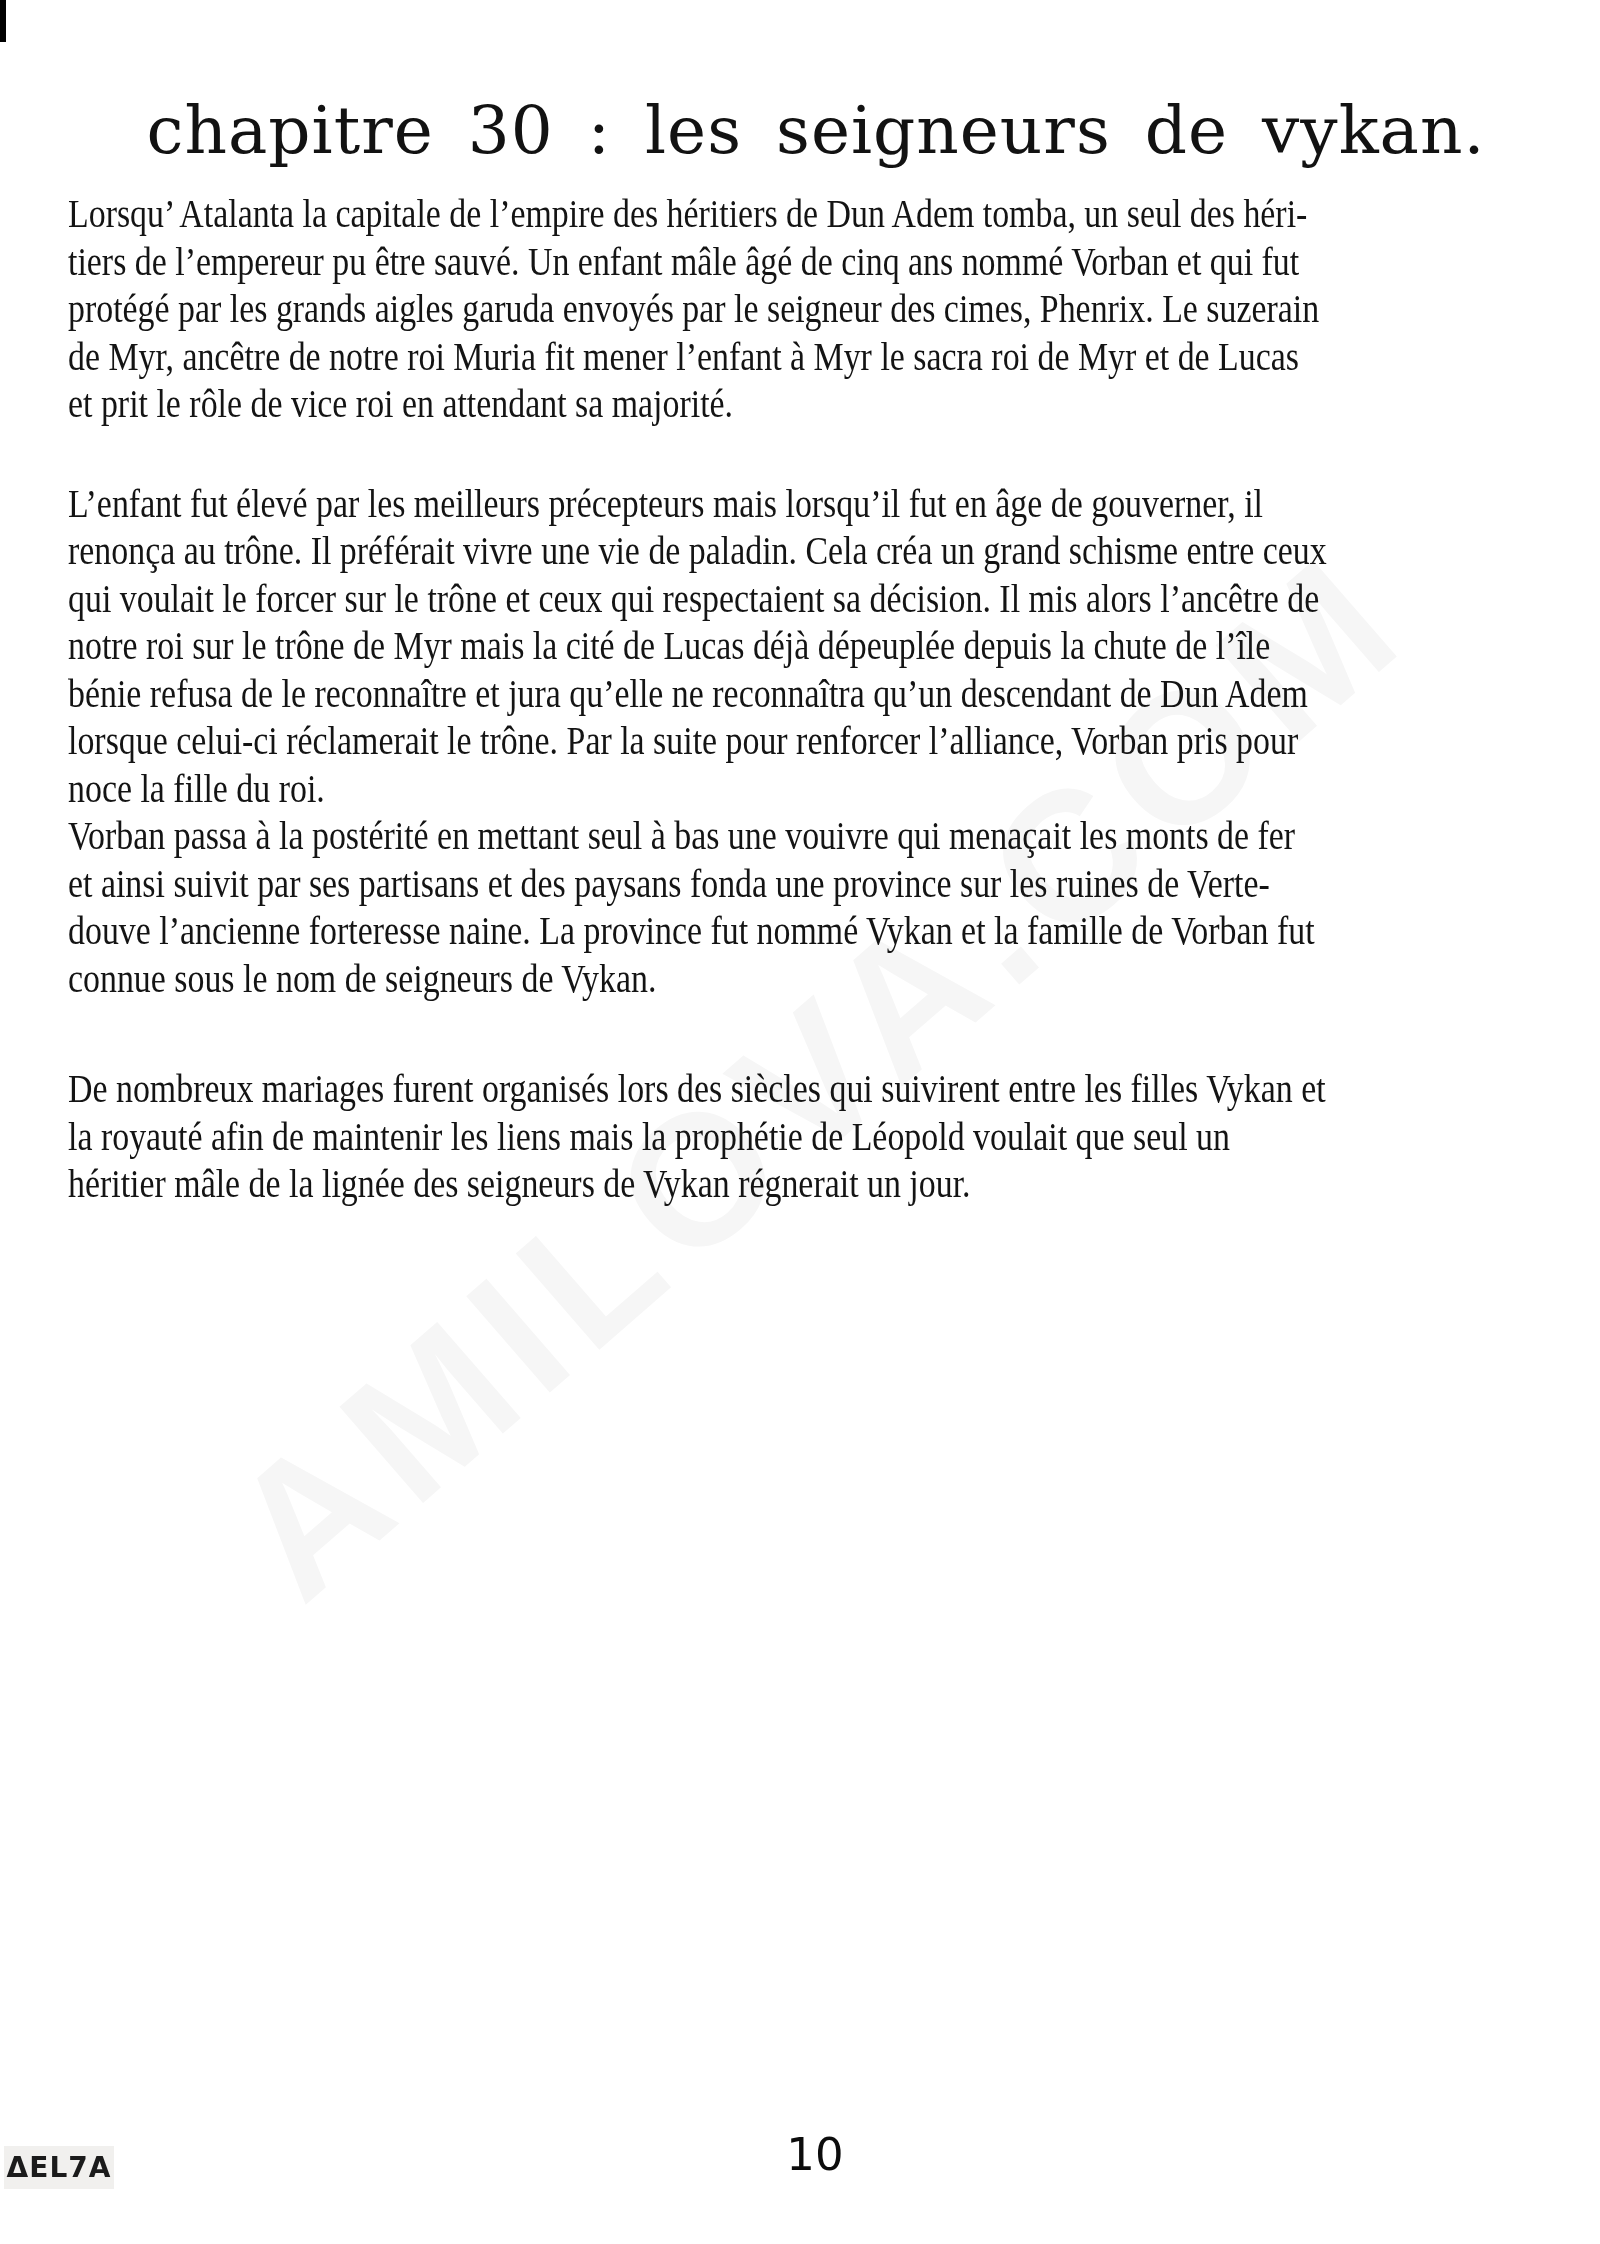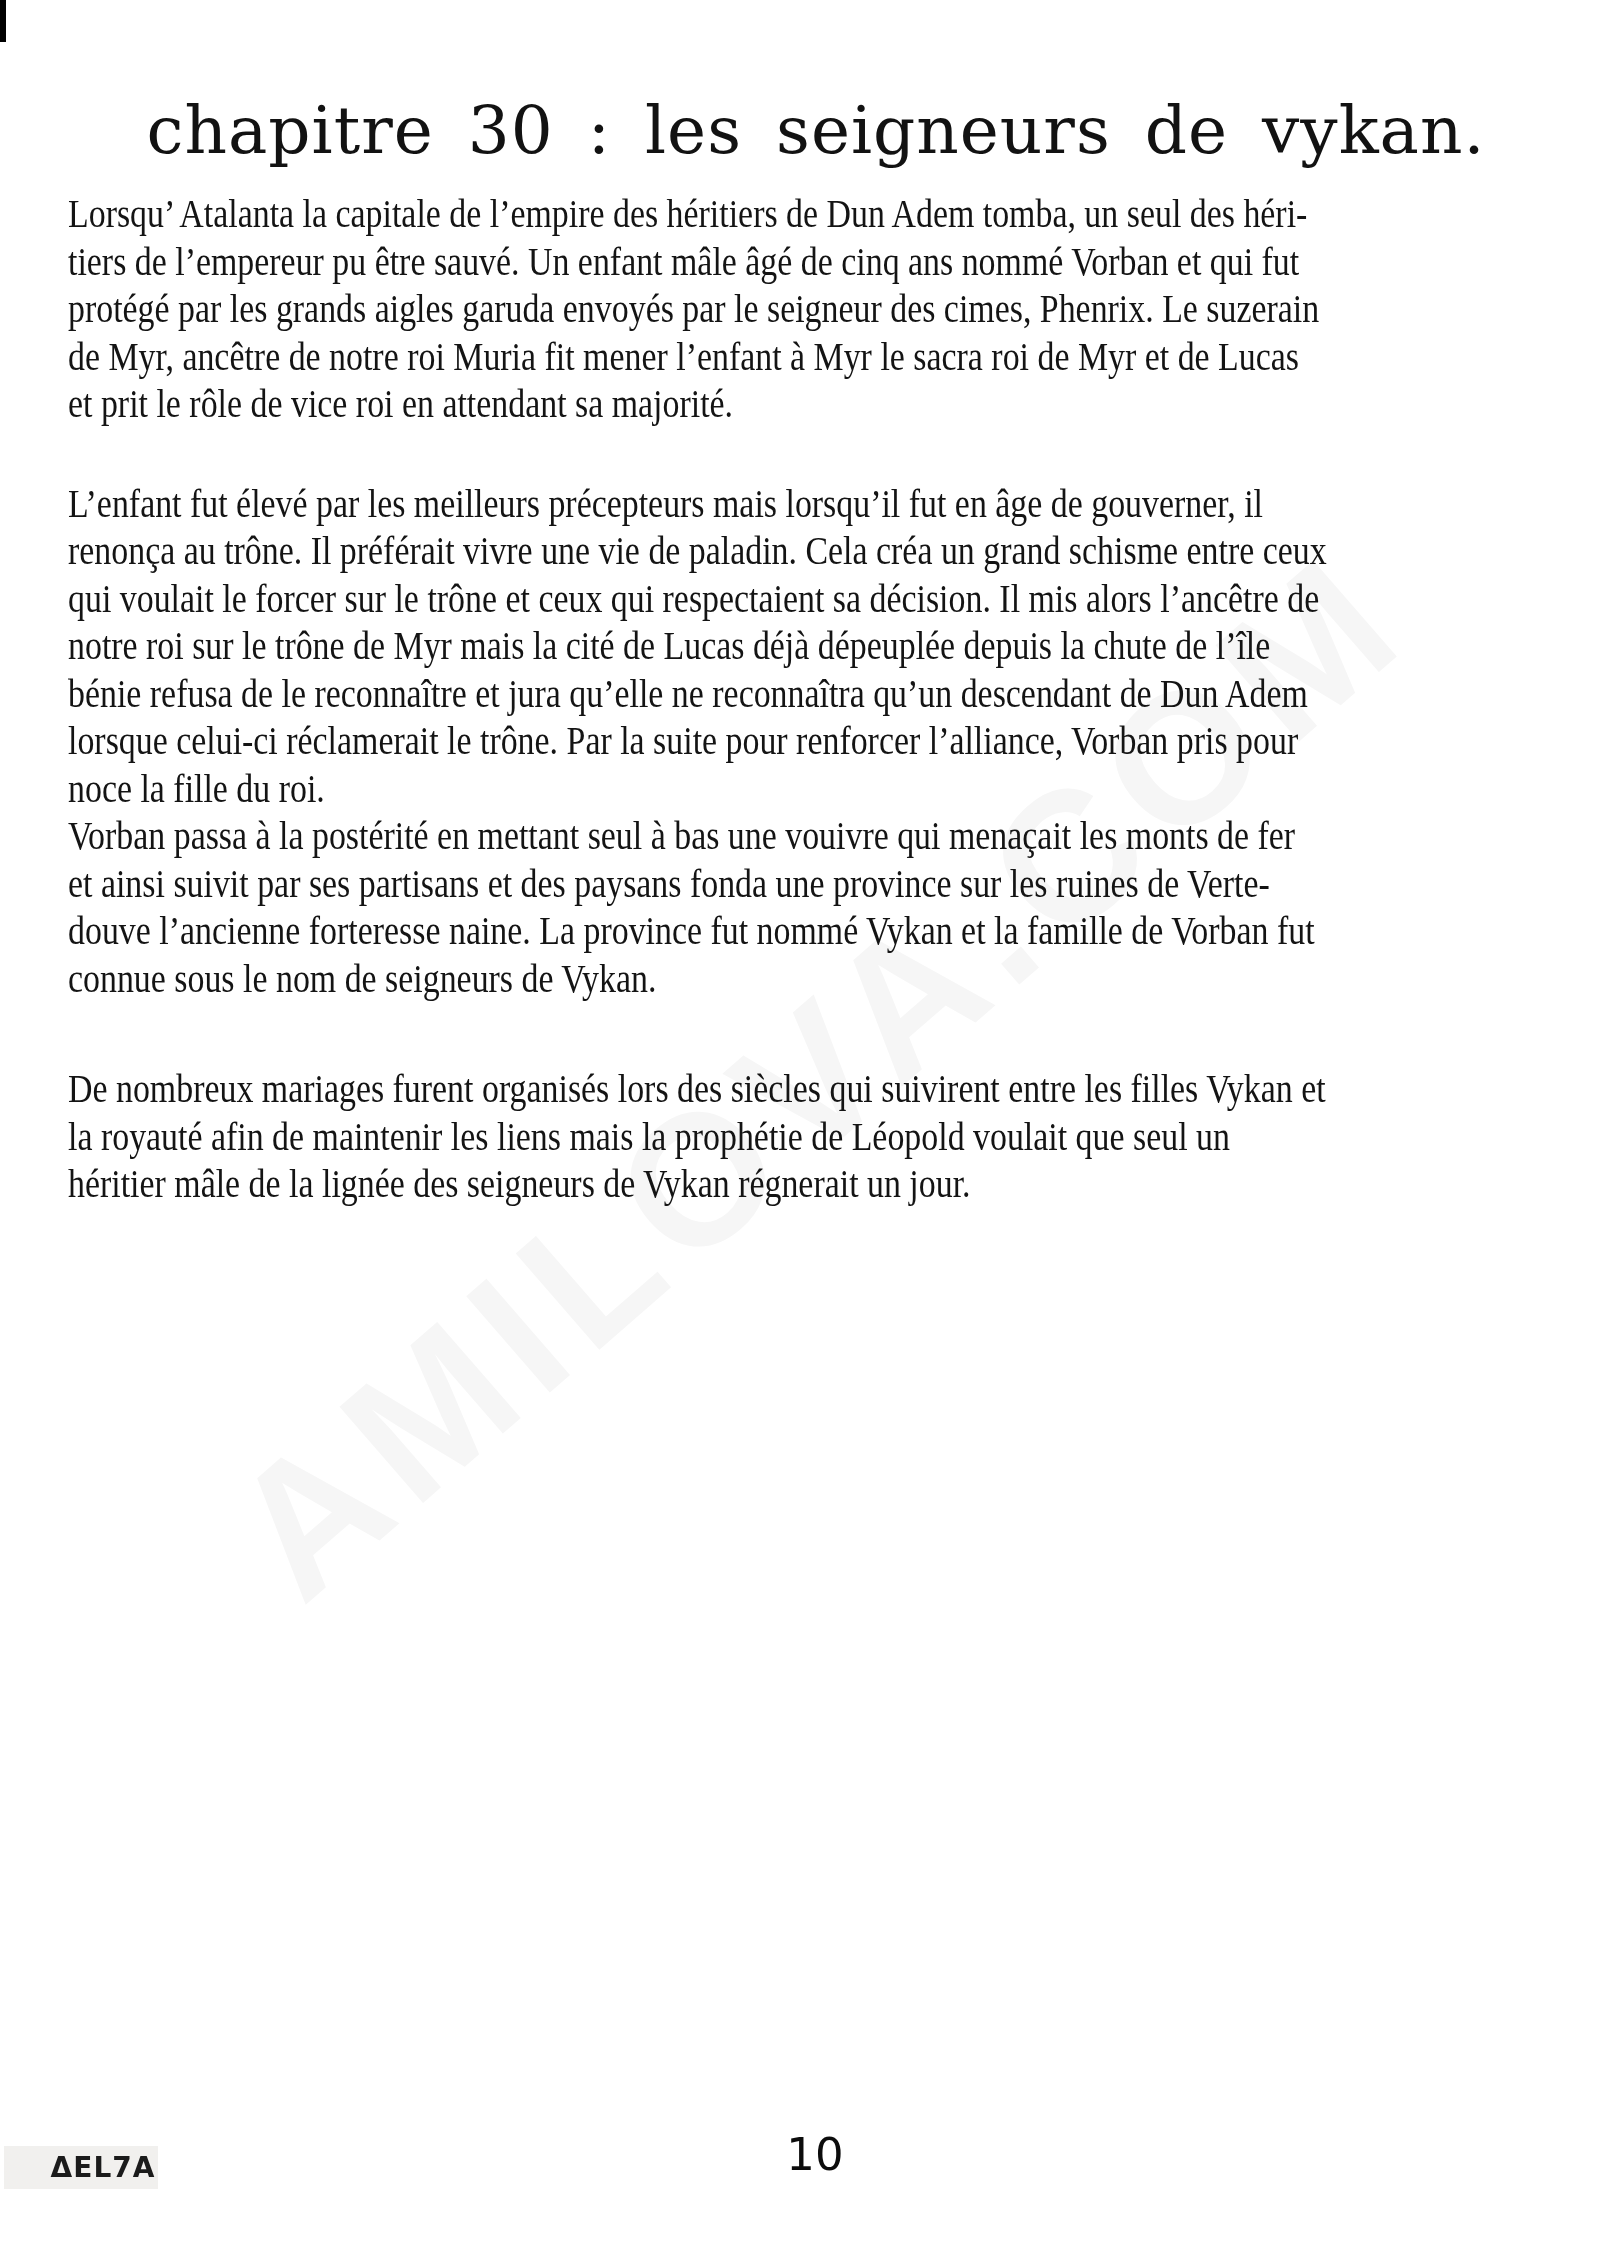--- a/index.html
+++ b/index.html
@@ -66,21 +66,20 @@
     width: 110px; height: 43px;
     background: #f1f0ee;
     display: flex;
     align-items: center;
     justify-content: center;
     font-family: "DejaVu Sans", sans-serif;
     font-weight: bold;
     font-size: 28px;
     letter-spacing: 1px;
     color: #1b1b1b;
-    padding-left: 44px;
   }
   .page-number {
     position: absolute;
     left: 0; top: 2128px;
     width: 1630px;
     text-align: center;
     font-family: "DejaVu Sans", sans-serif;
     font-weight: 500;
     font-size: 45px;
     color: #0c0c0c;

